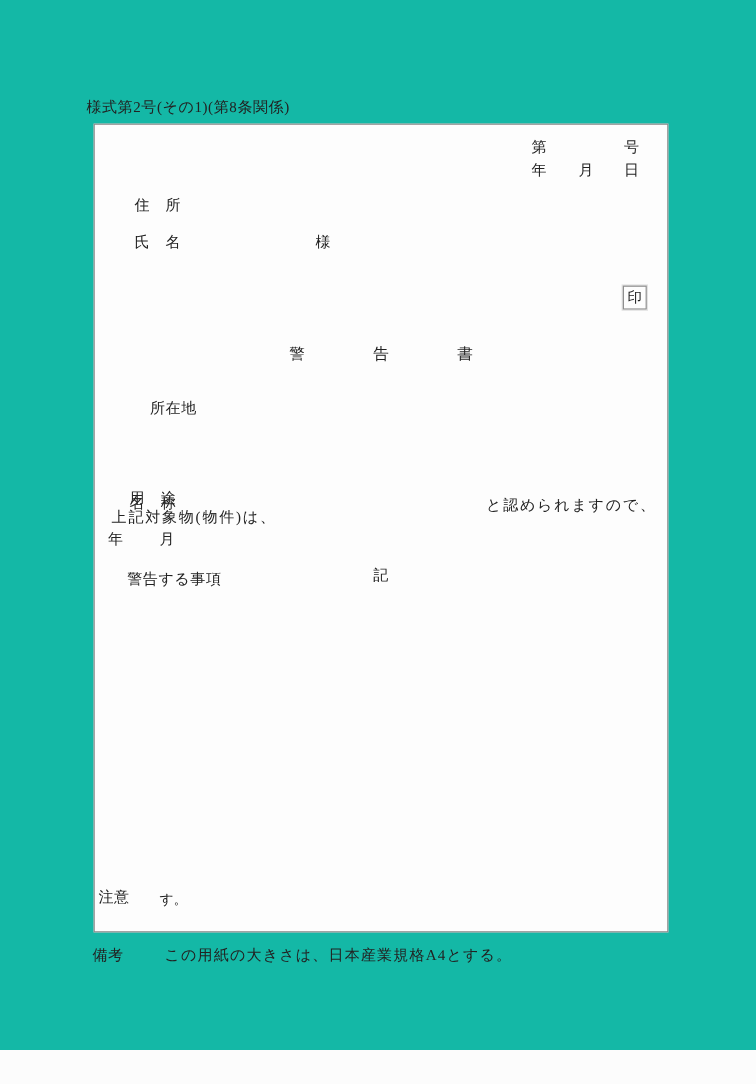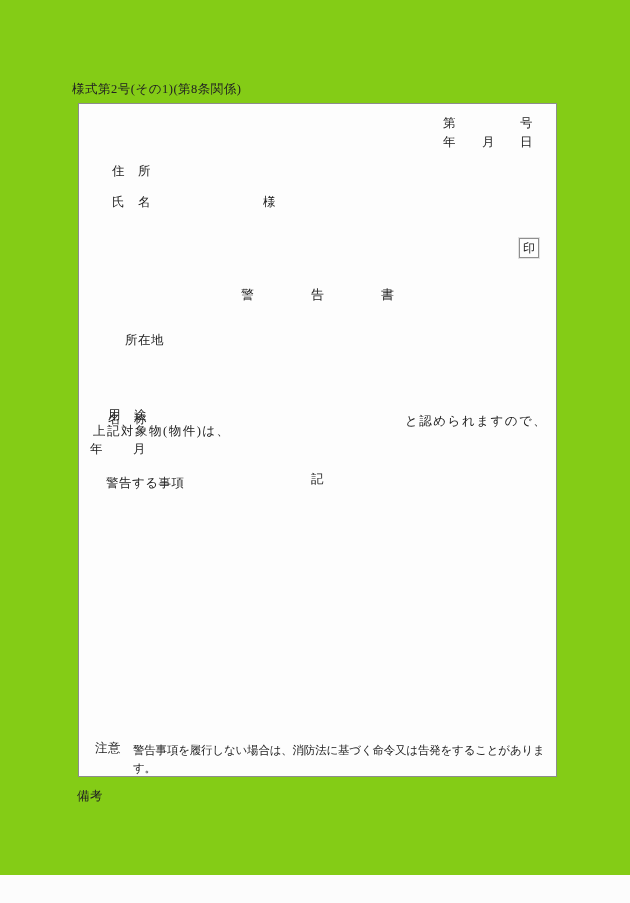--- a/index.html
+++ b/index.html
@@ -6,21 +6,21 @@
   html, body { width: 630px; height: 903px; }
   body {
     background: #fcfcfc;
     font-family: "Liberation Serif", "DejaVu Serif", serif;
     color: #222;
   }
   .page {
     position: relative;
     width: 630px;
     height: 875px;
-    background: #84cc16;
+    background: #14b8a6;
     overflow: hidden;
     text-decoration: underline;
   }
   .t {
     position: absolute;
     font-size: 12.5px;
     line-height: 14px;
     letter-spacing: 0.5px;
     white-space: nowrap;
   }
@@ -66,21 +66,21 @@
   .body-l2-year  { left: 11px; top: 338px; }
   .body-l2-month { left: 54px; top: 338px; }
   .body-l2-rest  { left: 99px; top: 338px; }
   .record-heading {
     position: absolute;
     left: 0; right: 0; top: 367px;
     text-align: center;
     font-size: 12.5px; letter-spacing: 0.5px;
   }
   .warn-items-label { left: 27px; top: 372px; }
-  .notice-label { left: 16px; top: 637px; text-align: center; }
+  .notice-label { left: 3px; top: 637px; text-align: center; }
   .notice-text {
     position: absolute;
     left: 54px; top: 637px;
     font-size: 11.5px;
     letter-spacing: -0.2px;
     line-height: 18px;
     white-space: nowrap;
   }
   .remarks-label { left: 77px; top: 789px; }
   .remarks-text  { left: 137px; top: 789px; letter-spacing: 1px; }
@@ -124,21 +124,21 @@
 
     <span class="t body-l2-year">年</span>
     <span class="t body-l2-month">月</span>
 
     <div class="record-heading">記</div>
 
     <span class="t warn-items-label">警告する事項</span>
 
     <span class="t notice-label">注意</span>
     <div class="notice-text">
-      <div>警告事項を履行しない場合は、消防法に基づく命令又は告発をすることがありま</div>
       <div>す。</div>
     </div>
 
   </div>
 
   <span class="t remarks-label">備考</span>
+  <span class="t remarks-text">この用紙の大きさは、日本産業規格A4とする。</span>
 
 </div>
 
 </body></html>

